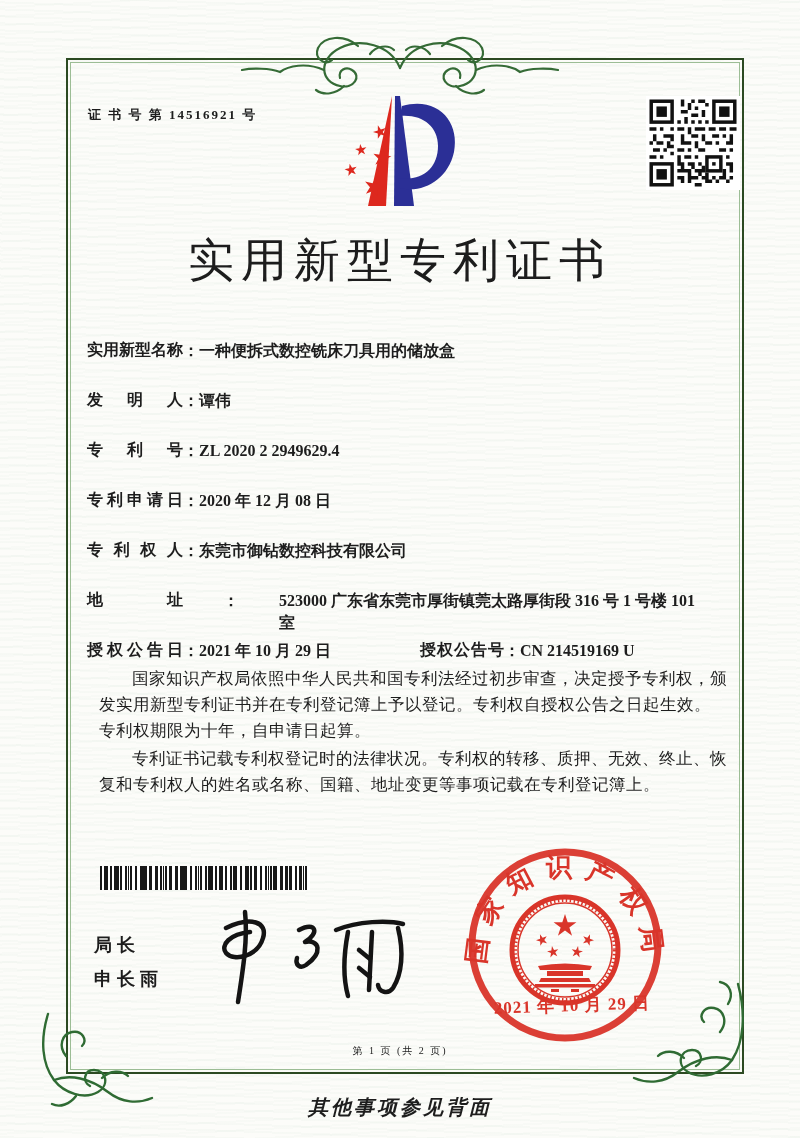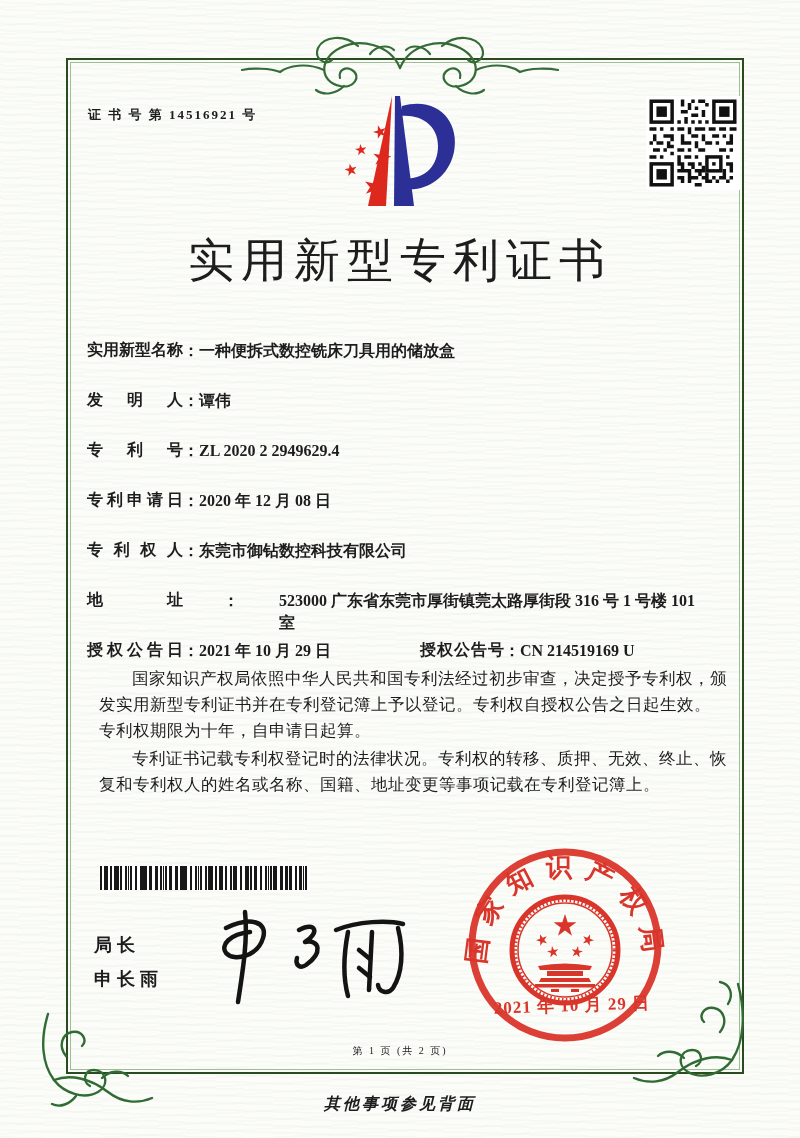--- a/index.html
+++ b/index.html
@@ -49,21 +49,21 @@
   .seal{position:absolute;left:462px;top:844px;}
   .seal-date{
     position:absolute;left:474px;top:994px;width:196px;text-align:center;
     color:#d9352a;font-size:17px;font-weight:700;letter-spacing:1px;transform:rotate(-2deg);
   }
   .flourish{position:absolute;}
   .fl-bl{left:36px;top:1012px;}
   .fl-br{right:50px;top:980px;transform:scaleX(-1);}
   .top-ornament{position:absolute;left:240px;top:28px;}
   .page-info{position:absolute;left:0;top:1044px;width:100%;text-align:center;font-size:10px;letter-spacing:2px;font-weight:500;}
-  .back-note{position:absolute;left:0;top:1094px;width:100%;text-align:center;font-size:16px;letter-spacing:3px;font-weight:600;font-style:italic;}
+  .back-note{position:absolute;left:0;top:1094px;width:100%;text-align:center;font-size:20px;letter-spacing:3px;font-weight:600;font-style:italic;}
   svg{display:block;}
 </style>
 </head>
 <body>
 
 <div id="page">
 
   <div class="frame">
     <div class="frame-inner"></div>
   </div>

